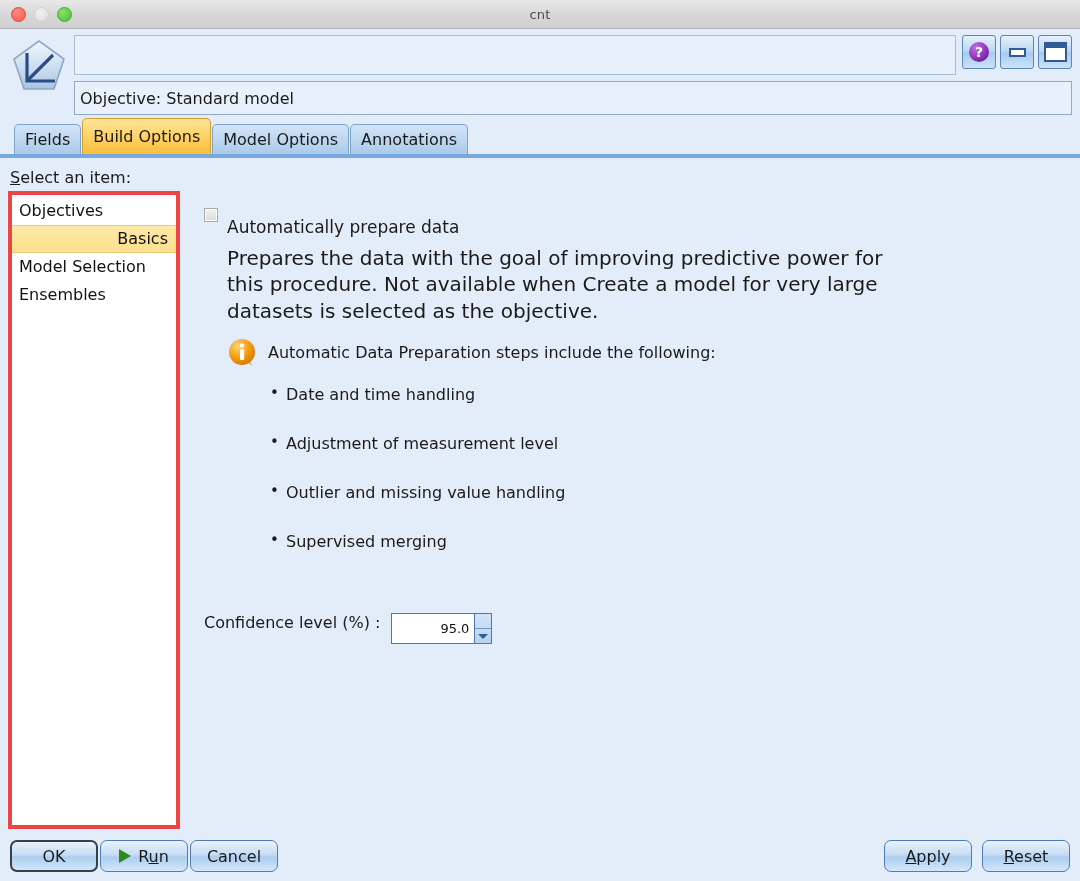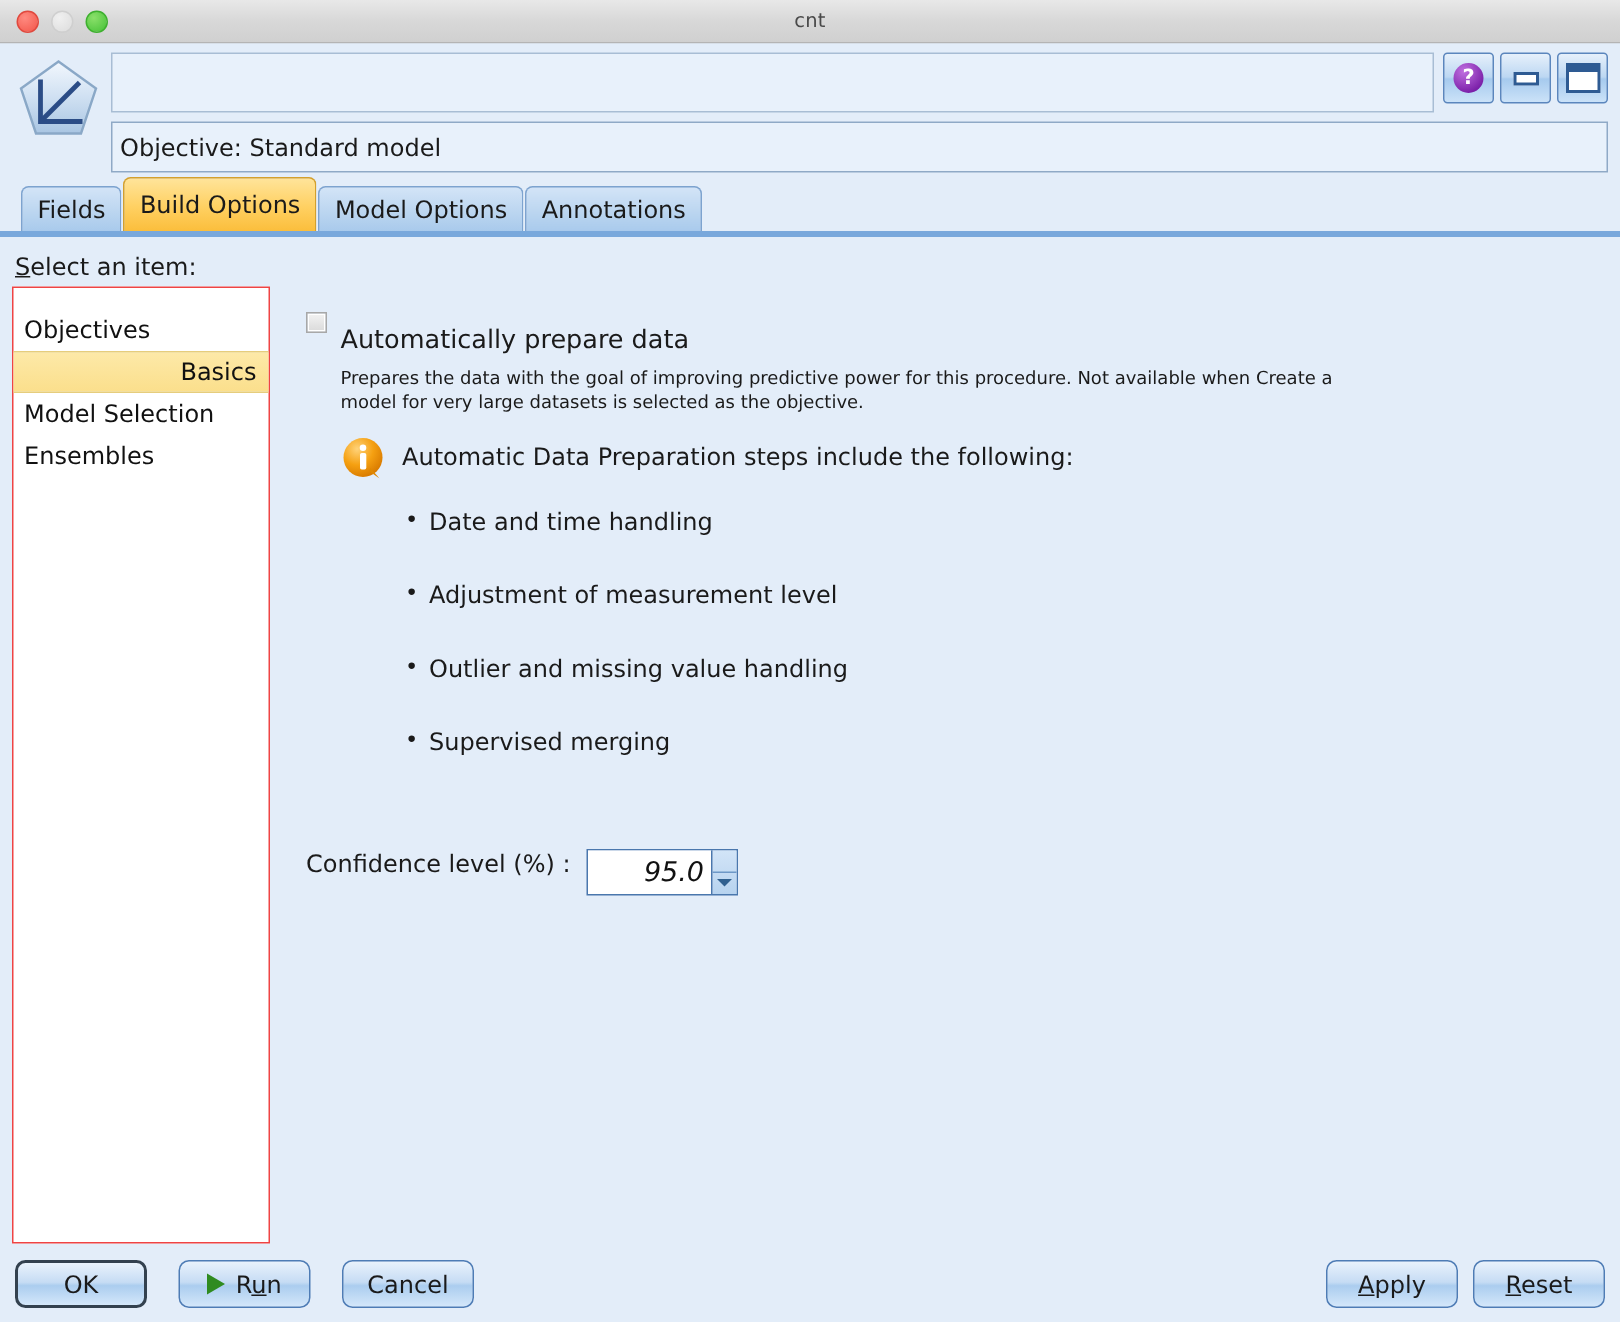--- a/index.html
+++ b/index.html
@@ -194,23 +194,23 @@
   .select-label .mn { text-decoration: underline; }
 
   .panes {
     display: flex;
     height: 638px;
   }
   .listbox {
     width: 172px;
     flex: 0 0 172px;
     background: #ffffff;
-    border: 1px solid #ef4444;
-    box-sizing: border-box;
-    padding-top: 14px;
+    border: 4px solid #ef4444;
+    box-sizing: border-box;
+    padding-top: 2px;
   }
   .listitem {
     font-size: 16px;
     color: #111;
     padding: 6px 8px 6px 7px;
     line-height: 1;
     white-space: nowrap;
   }
   .listitem.selected {
     background: linear-gradient(to bottom, #fde9a8 0%, #fbdf8c 100%);
@@ -236,21 +236,21 @@
     width: 14px; height: 14px;
     box-sizing: border-box;
     border: 1px solid #a8a8a8;
     background: linear-gradient(to bottom, #f3f3f3, #dadada);
     box-shadow: inset 0 0 0 1px #ffffff;
     flex: 0 0 14px;
   }
   .chklabel { font-size: 17px; color: #1a1a1a; margin-top: 24px; }
 
   .descr {
-    font-size: 12px;
+    font-size: 20px;
     color: #1a1a1a;
     line-height: 1.32;
     margin-left: 23px;
     max-width: 690px;
   }
 
   .inforow {
     display: flex;
     align-items: center;
     gap: 11px;
@@ -301,24 +301,23 @@
     border: 1px solid #4a77ad;
     box-sizing: border-box;
   }
   .spin-field {
     width: 82px;
     background: #fff;
     display: flex;
     align-items: center;
     justify-content: flex-end;
     padding-right: 5px;
-    font-size: 18px;
+    font-size: 13px;
     color: #111;
     box-sizing: border-box;
-    font-style: italic;
   }
   .spin-btns {
     width: 16px;
     display: flex;
     flex-direction: column;
     background: linear-gradient(to bottom, #d2e4f7, #b7d3ef);
     border-left: 1px solid #4a77ad;
   }
   .spin-btn {
     flex: 1;
@@ -345,21 +344,21 @@
   .btnbar {
     position: absolute;
     left: 0; right: 0;
     bottom: 0;
     height: 52px;
     display: flex;
     align-items: center;
     padding: 0 10px;
     box-sizing: border-box;
   }
-  .btn-left { display: flex; gap: 21px; }
+  .btn-left { display: flex; gap: 2px; }
   .btn-right { display: flex; gap: 10px; margin-left: auto; }
   .btn {
     min-width: 88px;
     height: 32px;
     box-sizing: border-box;
     border: 1px solid #4e7cb5;
     border-radius: 7px;
     background: linear-gradient(to bottom, #e9f2fc 0%, #c6dcf4 46%, #abcdef 54%, #d4e7fa 100%);
     display: flex;
     align-items: center;

